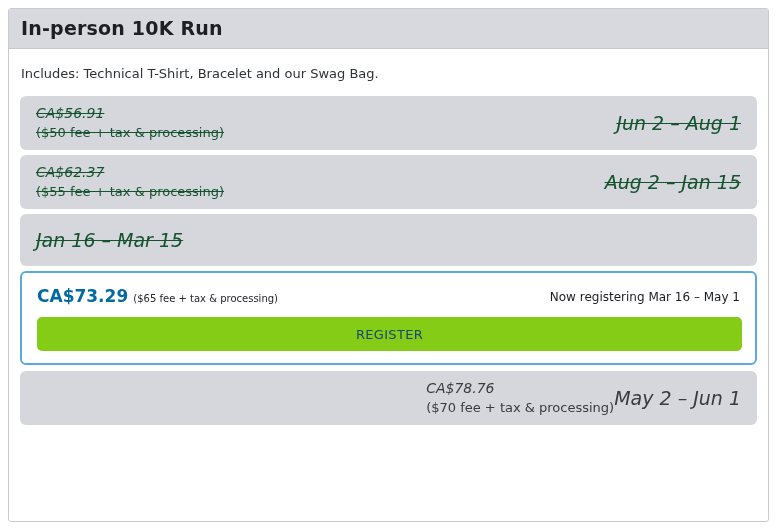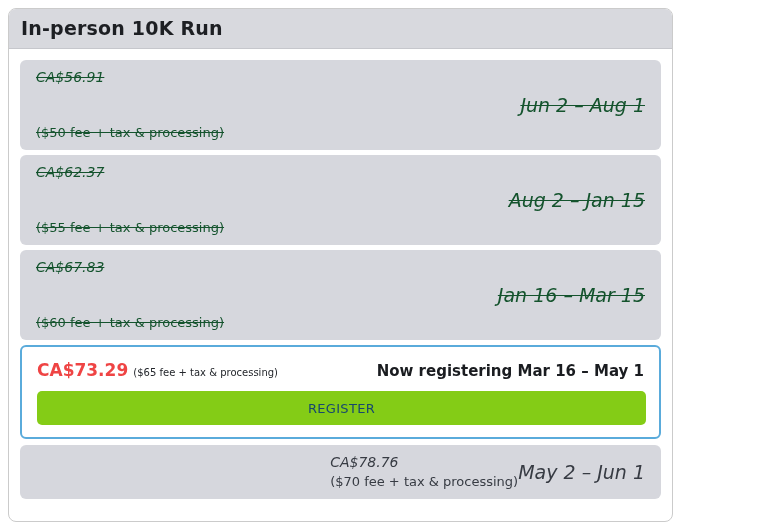--- a/index.html
+++ b/index.html
@@ -5,23 +5,23 @@
   * { box-sizing: border-box; }
   html, body {
     margin: 0; padding: 0;
     width: 777px; height: 530px;
     background: #ffffff;
     font-family: "DejaVu Sans", "Liberation Sans", sans-serif;
   }
   .card {
     position: absolute;
     left: 8px; top: 8px;
-    width: 665px; height: 514px;
+    width: 761px; height: 514px;
     border: 1px solid #cbcbcb;
-    border-radius: 8px;
+    border-radius: 3px;
     background: #ffffff;
     overflow: hidden;
   }
   .card-header {
     background: #d8d9de;
     padding: 8px 12px 9px 12px;
     border-bottom: 1px solid #c6c7cc;
   }
   .card-title {
     font-size: 19px;
@@ -45,21 +45,21 @@
     min-height: 52px;
     margin-bottom: 5px;
   }
   .tier .price-block { display: flex; flex-direction: column; }
   .tier .price { font-size: 14px; line-height: 19px; }
   .tier .fee   { font-size: 13px; line-height: 19px; }
   .tier .dates { font-size: 19px; font-style: italic; }
 
   .tier.expired { color: #14532d; }
   .tier.expired .price { font-style: italic; text-decoration: line-through; }
-  .tier.expired .fee   { text-decoration: line-through; margin-top: 36px; }
+  .tier.expired .fee   { text-decoration: line-through; }
   .tier.expired .dates { text-decoration: line-through; }
 
   .tier.upcoming { color: #373b43; justify-content: flex-end; }
   .tier.upcoming .price { font-style: italic; }
 
   .tier-active {
     border: 2px solid #5aabdb;
     border-radius: 6px;
     background: #ffffff;
     padding: 12px 13px 12px 15px;
@@ -67,31 +67,31 @@
   }
   .tier-active .top-row {
     display: flex;
     justify-content: space-between;
     align-items: center;
     margin-bottom: 9px;
   }
   .tier-active .price {
     font-size: 17px;
     font-weight: bold;
-    color: #ef4444;
+    color: #0369a1;
     line-height: 23px;
   }
   .tier-active .fee {
     font-size: 10px;
     color: #23262b;
     line-height: 19px;
   }
   .tier-active .now-registering {
-    font-size: 15px;
-    font-weight: bold;
+    font-size: 12px;
+    font-weight: normal;
     color: #1a1c20;
     padding-right: 2px;
   }
   .register-btn {
     display: block;
     width: 100%;
     height: 34px;
     background: #84cc16;
     border: none;
     border-radius: 5px;
@@ -103,42 +103,39 @@
   }
 </style>
 </head>
 <body>
 
 <div class="card">
   <div class="card-header">
     <div class="card-title">In-person 10K Run</div>
   </div>
   <div class="card-body">
+    <div class="description">Includes: Technical T-Shirt, Bracelet and our Swag Bag.</div>
 
     <div class="tier expired">
       <div class="price-block">
         <span class="price">CA$56.91</span>
         <span class="fee">($50 fee + tax &amp; processing)</span>
       </div>
       <span class="dates">Jun 2 – Aug 1</span>
     </div>
 
     <div class="tier expired">
       <div class="price-block">
         <span class="price">CA$62.37</span>
         <span class="fee">($55 fee + tax &amp; processing)</span>
       </div>
       <span class="dates">Aug 2 – Jan 15</span>
     </div>
 
     <div class="tier expired">
-      <div class="price-block">
-        <span class="price">CA$67.83</span>
-        <span class="fee">($60 fee + tax &amp; processing)</span>
-      </div>
       <span class="dates">Jan 16 – Mar 15</span>
     </div>
 
     <div class="tier-active">
       <div class="top-row">
         <div class="price-block">
           <span class="price">CA$73.29</span>
           <span class="fee">($65 fee + tax &amp; processing)</span>
         </div>
         <span class="now-registering">Now registering Mar 16 – May 1</span>

